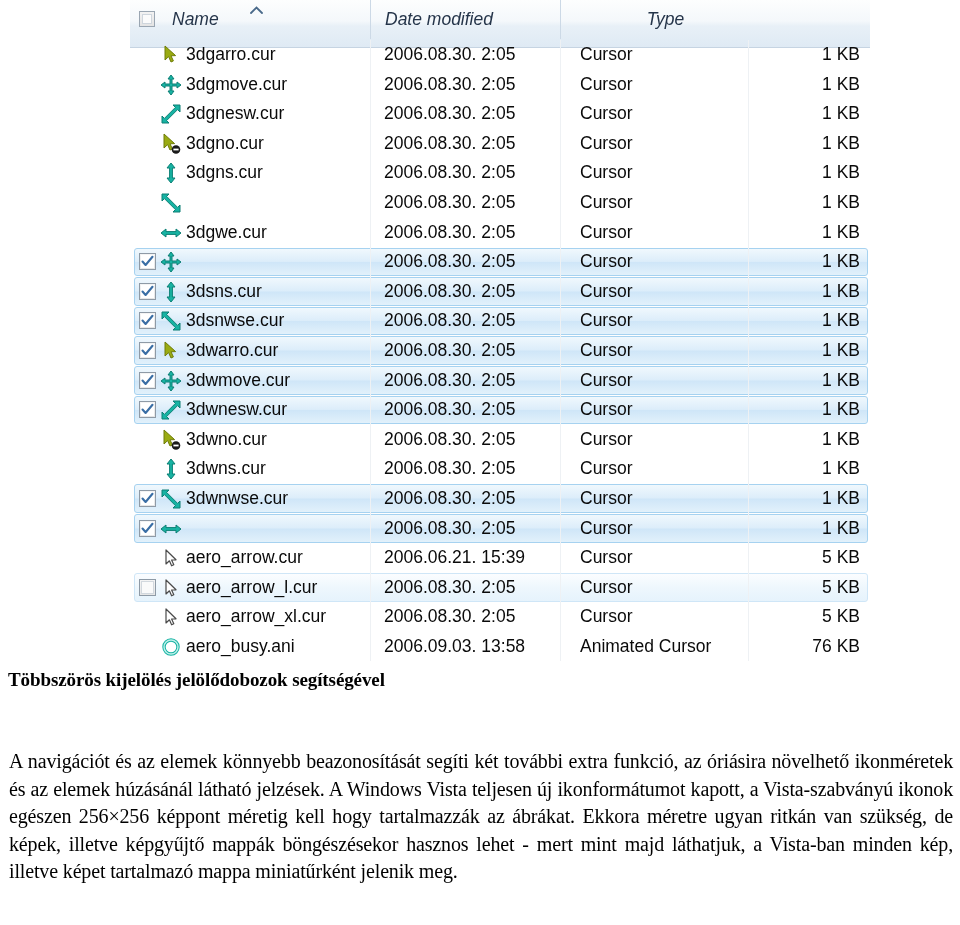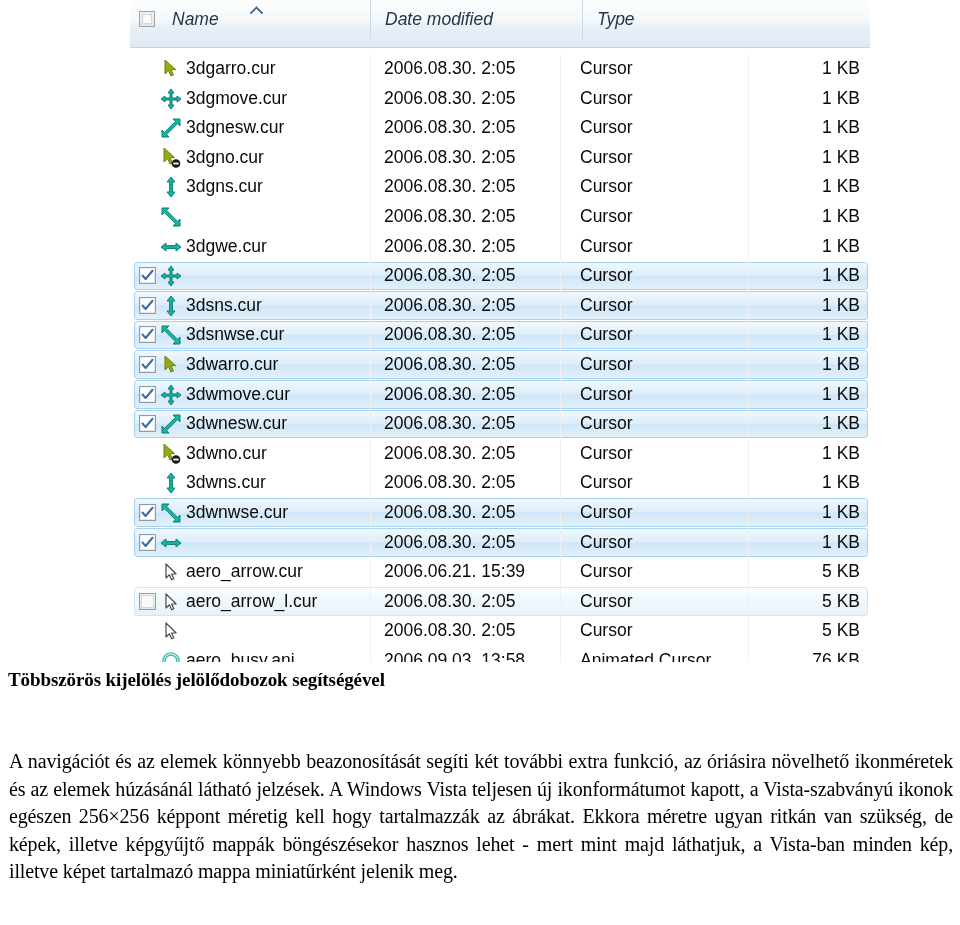--- a/index.html
+++ b/index.html
@@ -49,21 +49,21 @@
     font-size: 17.5px;
     color: #25354a;
     box-sizing: border-box;
     white-space: nowrap;
     overflow: hidden;
   }
   .col-header .hcell.sep { border-left: 1px solid #ccd9e6; }
 
   .hcell-name { left: 0;   width: 240px; padding-left: 42px; }
   .hcell-date { left: 240px; width: 190px; padding-left: 14px; }
-  .hcell-type { left: 452px; width: 188px; padding-left: 14px; }
+  .hcell-type { left: 430px; width: 188px; padding-left: 22px; text-align: center; }
   .hcell-size { left: 618px; width: 122px; padding-left: 14px; }
 
   .header-cb {
     position: absolute;
     left: 9px;
     top: 11px;
     width: 16px;
     height: 16px;
     background: linear-gradient(to bottom, #f2f2f2, #e4e4e4);
     border: 1px solid #9aa6b2;
@@ -85,21 +85,20 @@
     width: 13px;
     height: 8px;
   }
 
   
   .rowlist {
     position: absolute;
     left: 0;
     top: 40px;
     width: 740px;
-    margin-top: 14px;
   }
   .row {
     position: relative;
     height: 29.6px;
     box-sizing: border-box;
   }
   .row .rowbg {
     position: absolute;
     left: 4px;
     right: 2px;
@@ -567,20 +566,21 @@
       <div class="row">
         <span class="rowbg"></span>
         <span class="gridline" style="left:240px;height:29.6px"></span>
         <span class="gridline" style="left:430px;height:29.6px"></span>
         <span class="gridline" style="left:618px;height:29.6px"></span>
         <span class="file-icon">
           <svg width="22" height="22" viewBox="0 0 22 22">
             <path d="M6 3 L6 17 L9.4 13.8 L11.6 18.8 L13.8 17.8 L11.6 13 L16 12.8 Z" fill="#ffffff" stroke="#4a4a4a" stroke-width="1.2" stroke-linejoin="round"></path>
           </svg>
         </span>
+        <span class="cell c-name">aero_arrow_xl.cur</span>
         <span class="cell c-date">2006.08.30. 2:05</span>
         <span class="cell c-type">Cursor</span>
         <span class="cell c-size">5 KB</span>
       </div>
       <div class="row">
         <span class="rowbg"></span>
         <span class="gridline" style="left:240px;height:29.6px"></span>
         <span class="gridline" style="left:430px;height:29.6px"></span>
         <span class="gridline" style="left:618px;height:29.6px"></span>
         <span class="file-icon">

